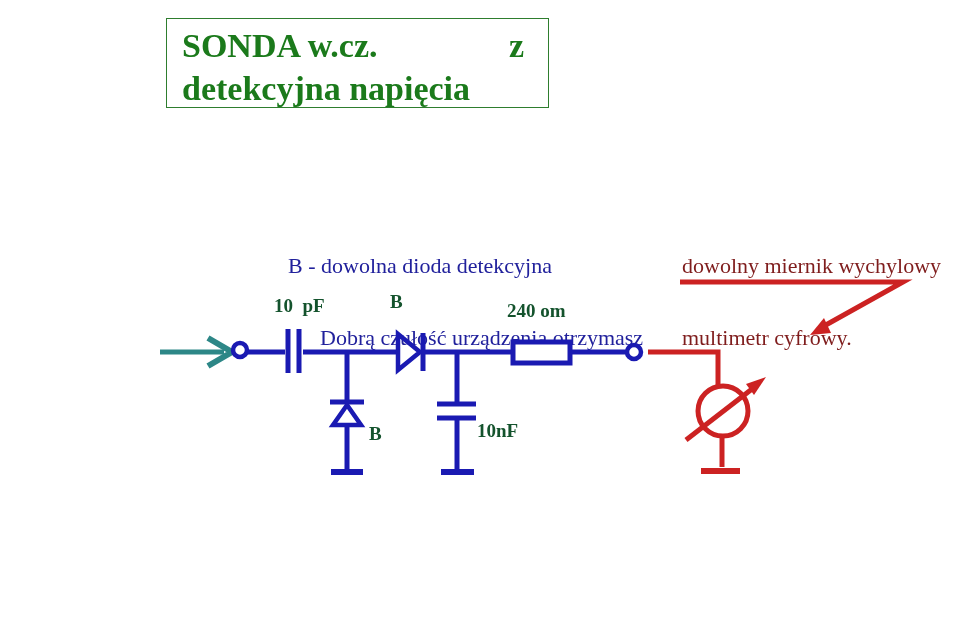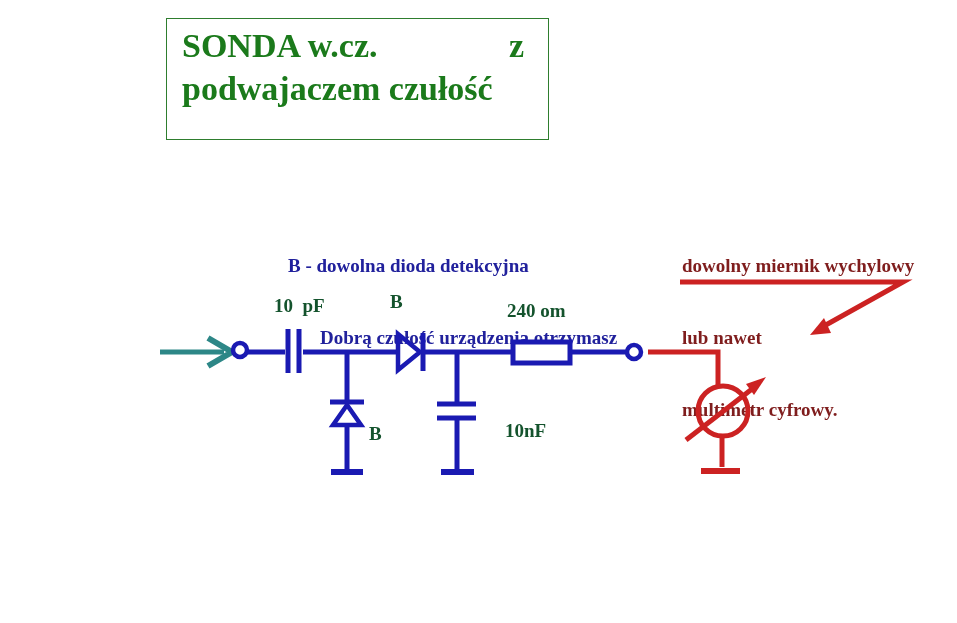--- a/index.html
+++ b/index.html
@@ -12,75 +12,74 @@
     font-family: "Liberation Serif", serif;
   }
   svg.wires {
     position: absolute;
     left: 0; top: 0;
     width: 957px; height: 623px;
   }
   .title-box {
     position: absolute;
     left: 166px; top: 18px;
-    width: 383px; height: 122px;
+    width: 383px; height: 90px;
     box-sizing: border-box;
     border: 1px solid #2e7d2e;
     color: #1b7a1b;
     font-weight: bold;
     font-size: 34px;
     line-height: 43px;
     padding: 5px 24px 0 15px;
   }
   .title-row { display: flex; justify-content: space-between; }
   .note {
     position: absolute;
-    font-weight: bold;
-    font-size: 19px;
+    font-weight: normal;
+    font-size: 22px;
     line-height: 24px;
     white-space: pre;
   }
   .blue-note { left: 288px; top: 206px; color: #21219c; }
   .red-note  { left: 682px; top: 206px; color: #7f1d1d; }
   .note .indent { padding-left: 32px; }
   .comp-label {
     position: absolute;
     color: #14532d;
     font-weight: bold;
     font-size: 19px;
     line-height: 22px;
     white-space: pre;
   }
   .lbl-cap1   { left: 274px; top: 295px; }
   .lbl-diode1 { left: 390px; top: 291px; }
   .lbl-res    { left: 507px; top: 300px; }
   .lbl-diode2 { left: 369px; top: 423px; }
-  .lbl-cap2   { left: 477px; top: 420px; margin-left: 28px; }
+  .lbl-cap2   { left: 477px; top: 420px; }
 </style>
 </head>
 <body>
 
 <div class="canvas">
 
   <div class="title-box">
     <div class="title-row">
       <span>SONDA w.cz.</span>
       <span>z</span>
     </div>
-    <div class="title-row2">podwajaczem czułość</div>
+    <div class="title-row2">detekcyjna napięcia</div>
   </div>
 
   <div class="note blue-note">
     <div>B - dowolna dioda detekcyjna</div>
     <div class="indent">Dobrą czułość urządzenia otrzymasz</div>
   </div>
 
   <div class="note red-note">
     <div>dowolny miernik wychylowy</div>
-    <div>lub nawet</div>
     <div>multimetr cyfrowy.</div>
   </div>
 
   <span class="comp-label lbl-cap1">10  pF</span>
   <span class="comp-label lbl-diode1">B</span>
   <span class="comp-label lbl-res">240 om</span>
   <span class="comp-label lbl-diode2">B</span>
   <span class="comp-label lbl-cap2">10nF</span>
 
   <svg class="wires" viewBox="0 0 957 623">

